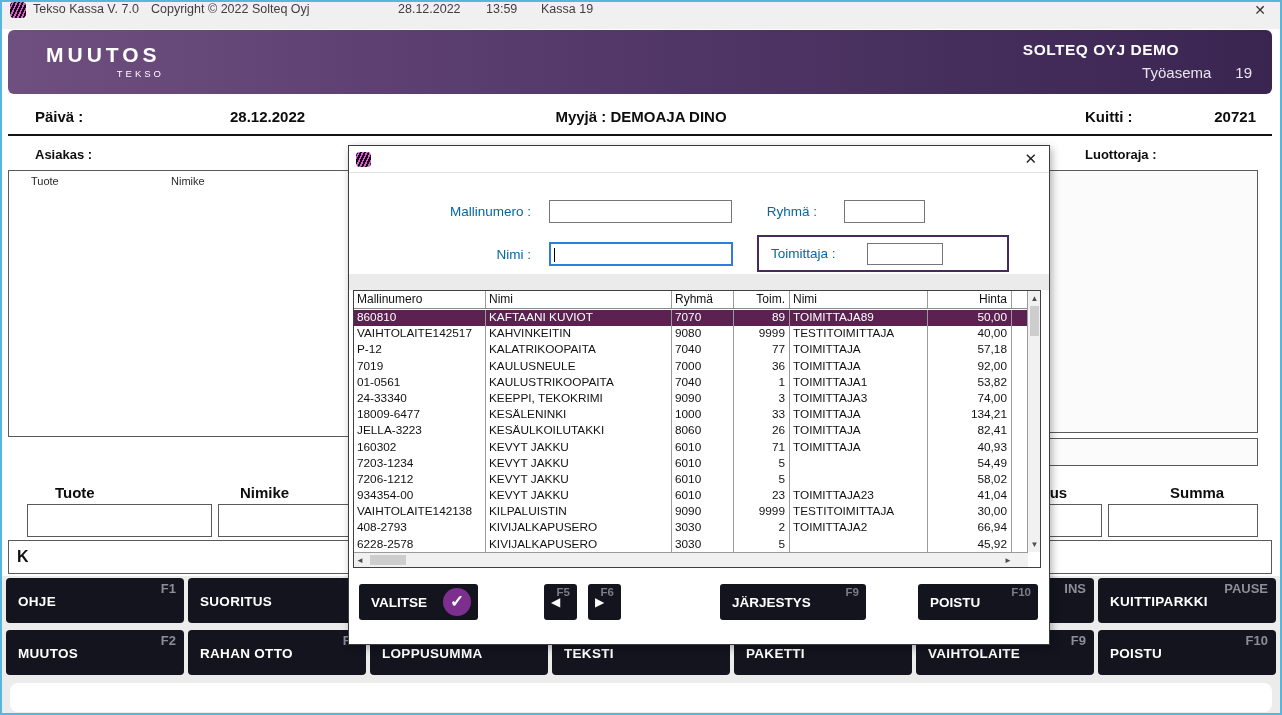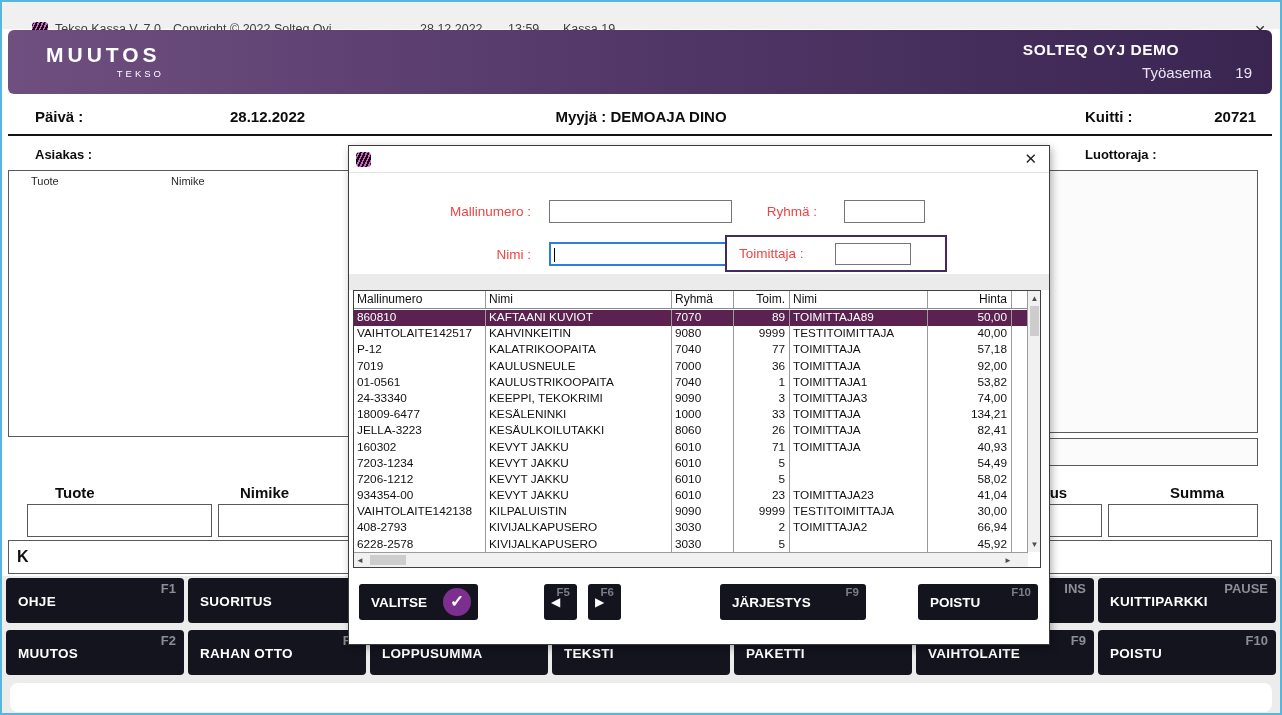--- a/index.html
+++ b/index.html
@@ -2,21 +2,21 @@
 <html><head>
 <meta charset="utf-8">
 <style>
   html,body{margin:0;padding:0;background:#9a9a9a;}
   *{box-sizing:border-box;font-family:"Liberation Sans",sans-serif;}
   .screen{position:relative;width:1282px;height:715px;background:#fff;border:2px solid #56b6dc;overflow:hidden;}
   .abs{position:absolute;}
 
   
   .titlebar{left:0;top:0;width:100%;height:27px;background:#f0f0f0;color:#3e3e3e;font-size:12.5px;}
-  .titlebar span{position:absolute;top:20px;white-space:nowrap;margin-left:22px;}
+  .titlebar span{position:absolute;top:0;white-space:nowrap;}
   .applogo{position:absolute;left:8px;top:5px;width:16px;height:16px;border-radius:4px;
     background:repeating-linear-gradient(115deg,#101010 0 2px,#d85fd0 2px 3.6px);}
   .win-close{position:absolute;right:14px;top:5px;font-size:14px;color:#333;cursor:default;}
 
   
   .hdr{left:6px;top:28px;width:1264px;height:64px;border-radius:6px;
     background:linear-gradient(90deg,#6f4f80 0%,#54396a 45%,#3a2551 100%);color:#fff;}
   .logo-main{position:absolute;left:38px;top:13px;font-size:21px;font-weight:bold;letter-spacing:4px;}
   .logo-sub{position:absolute;left:38px;top:38px;width:118px;text-align:right;font-size:9.5px;letter-spacing:3px;}
   .hdr-title{position:absolute;left:50%;transform:translateX(-50%);top:16px;font-size:27px;font-weight:600;letter-spacing:15px;padding-left:15px;white-space:nowrap;}
@@ -44,21 +44,21 @@
   .fkbtn .key{position:absolute;right:8px;top:3px;font-size:13px;font-weight:bold;color:#8d8d97;}
   .white-bar{left:8px;top:681px;width:1262px;height:29px;background:#fff;border-radius:8px;}
 
   
   .dialog{left:346px;top:143px;width:702px;height:500px;background:#fff;border:1px solid #3c3c3c;
     box-shadow:2px 3px 8px rgba(0,0,0,.3);z-index:20;}
   .dlg-titlebar{left:0;top:0;width:100%;height:27px;background:#fff;border-bottom:1px solid #e3e3e3;}
   .dlg-logo{position:absolute;left:7px;top:6px;width:15px;height:15px;border-radius:4px;
     background:repeating-linear-gradient(115deg,#101010 0 2px,#d85fd0 2px 3.6px);}
   .dlg-close{position:absolute;right:12px;top:4px;font-size:15px;color:#222;}
-  .dlg-label{font-size:13.5px;color:#ef4444;text-align:right;white-space:nowrap;}
+  .dlg-label{font-size:13.5px;color:#0369a1;text-align:right;white-space:nowrap;}
   .dlg-input{border:1px solid #767676;background:#fff;height:23px;}
   .dlg-input-focus{border:2px solid #2e7fd9;background:#fff;height:24px;}
   .caret{display:inline-block;width:1px;height:14px;background:#000;margin:4px 0 0 3px;}
   .toim-group{border:2px solid #452a60;background:#fff;}
   .gray-strip{left:0;top:128px;width:100%;height:16px;background:#ebebeb;}
 
   
   .dtable{left:4px;top:144px;width:688px;height:278px;border:1px solid #404040;background:#fff;font-size:11.8px;color:#111;}
   .thead{position:absolute;left:0;top:0;width:673px;height:18px;display:flex;border-bottom:1px solid #8a8a8a;font-size:12px;}
   .tbody{position:absolute;left:0;top:19px;width:673px;}
@@ -209,21 +209,21 @@
     </div>
 
     <div class="abs dlg-label" style="left:62px;top:58px;width:120px;">Mallinumero :</div>
     <div class="abs dlg-input" style="left:200px;top:54px;width:183px;"></div>
     <div class="abs dlg-label" style="left:388px;top:58px;width:80px;">Ryhmä :</div>
     <div class="abs dlg-input" style="left:495px;top:54px;width:81px;"></div>
 
     <div class="abs dlg-label" style="left:62px;top:101px;width:120px;">Nimi :</div>
     <div class="abs dlg-input-focus" style="left:200px;top:96px;width:184px;"><span class="caret"></span></div>
 
-    <div class="abs toim-group" style="left:376px;top:89px;width:222px;height:37px;">
+    <div class="abs toim-group" style="left:408px;top:89px;width:252px;height:37px;">
       <span class="abs dlg-label" style="left:12px;top:9px;text-align:left;">Toimittaja :</span>
       <span class="abs dlg-input" style="left:108px;top:6px;width:76px;height:22px;"></span>
     </div>
 
     <div class="abs gray-strip"></div>
 
     <div class="abs dtable">
       <div class="thead" id="dlg-head">
           <span class="c c0">Mallinumero</span>
           <span class="c c1">Nimi</span>

